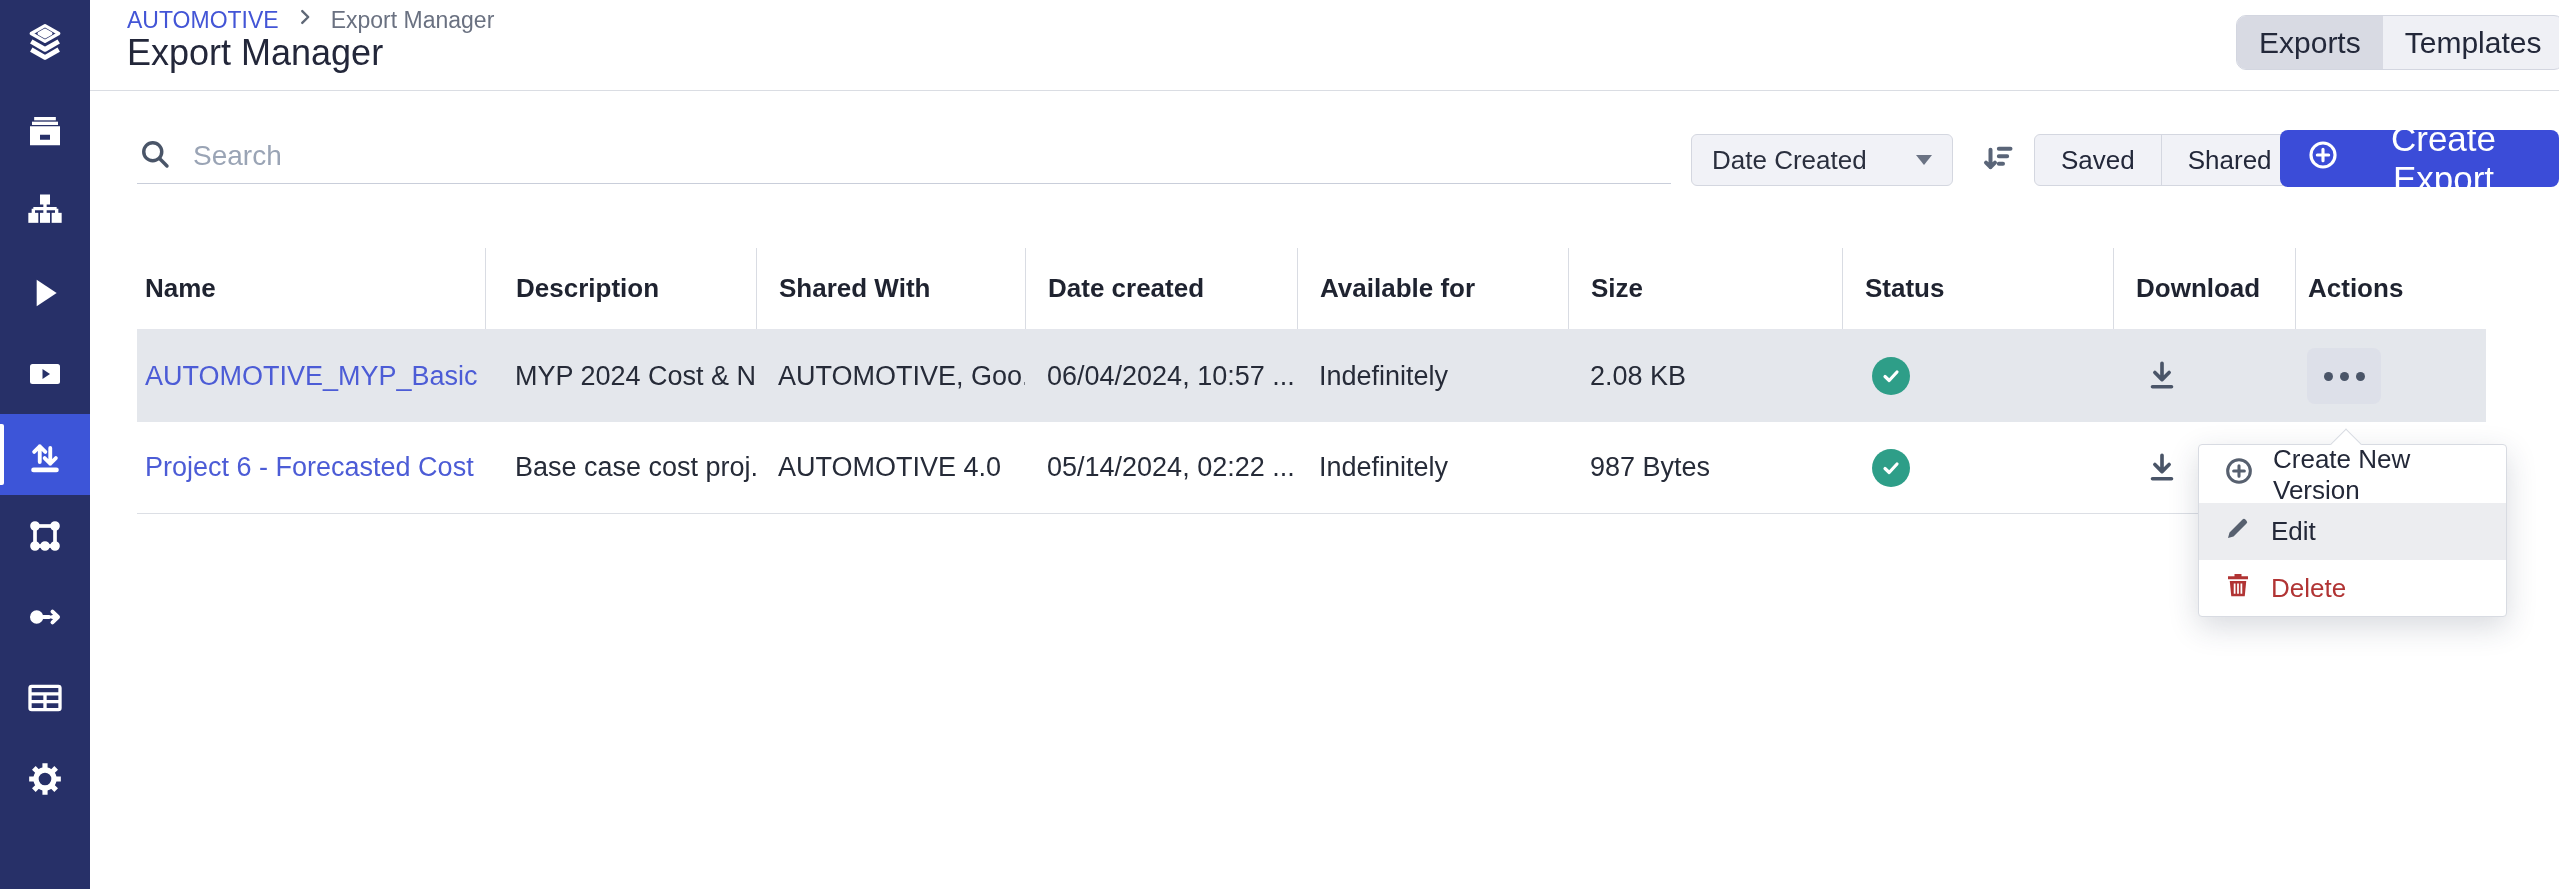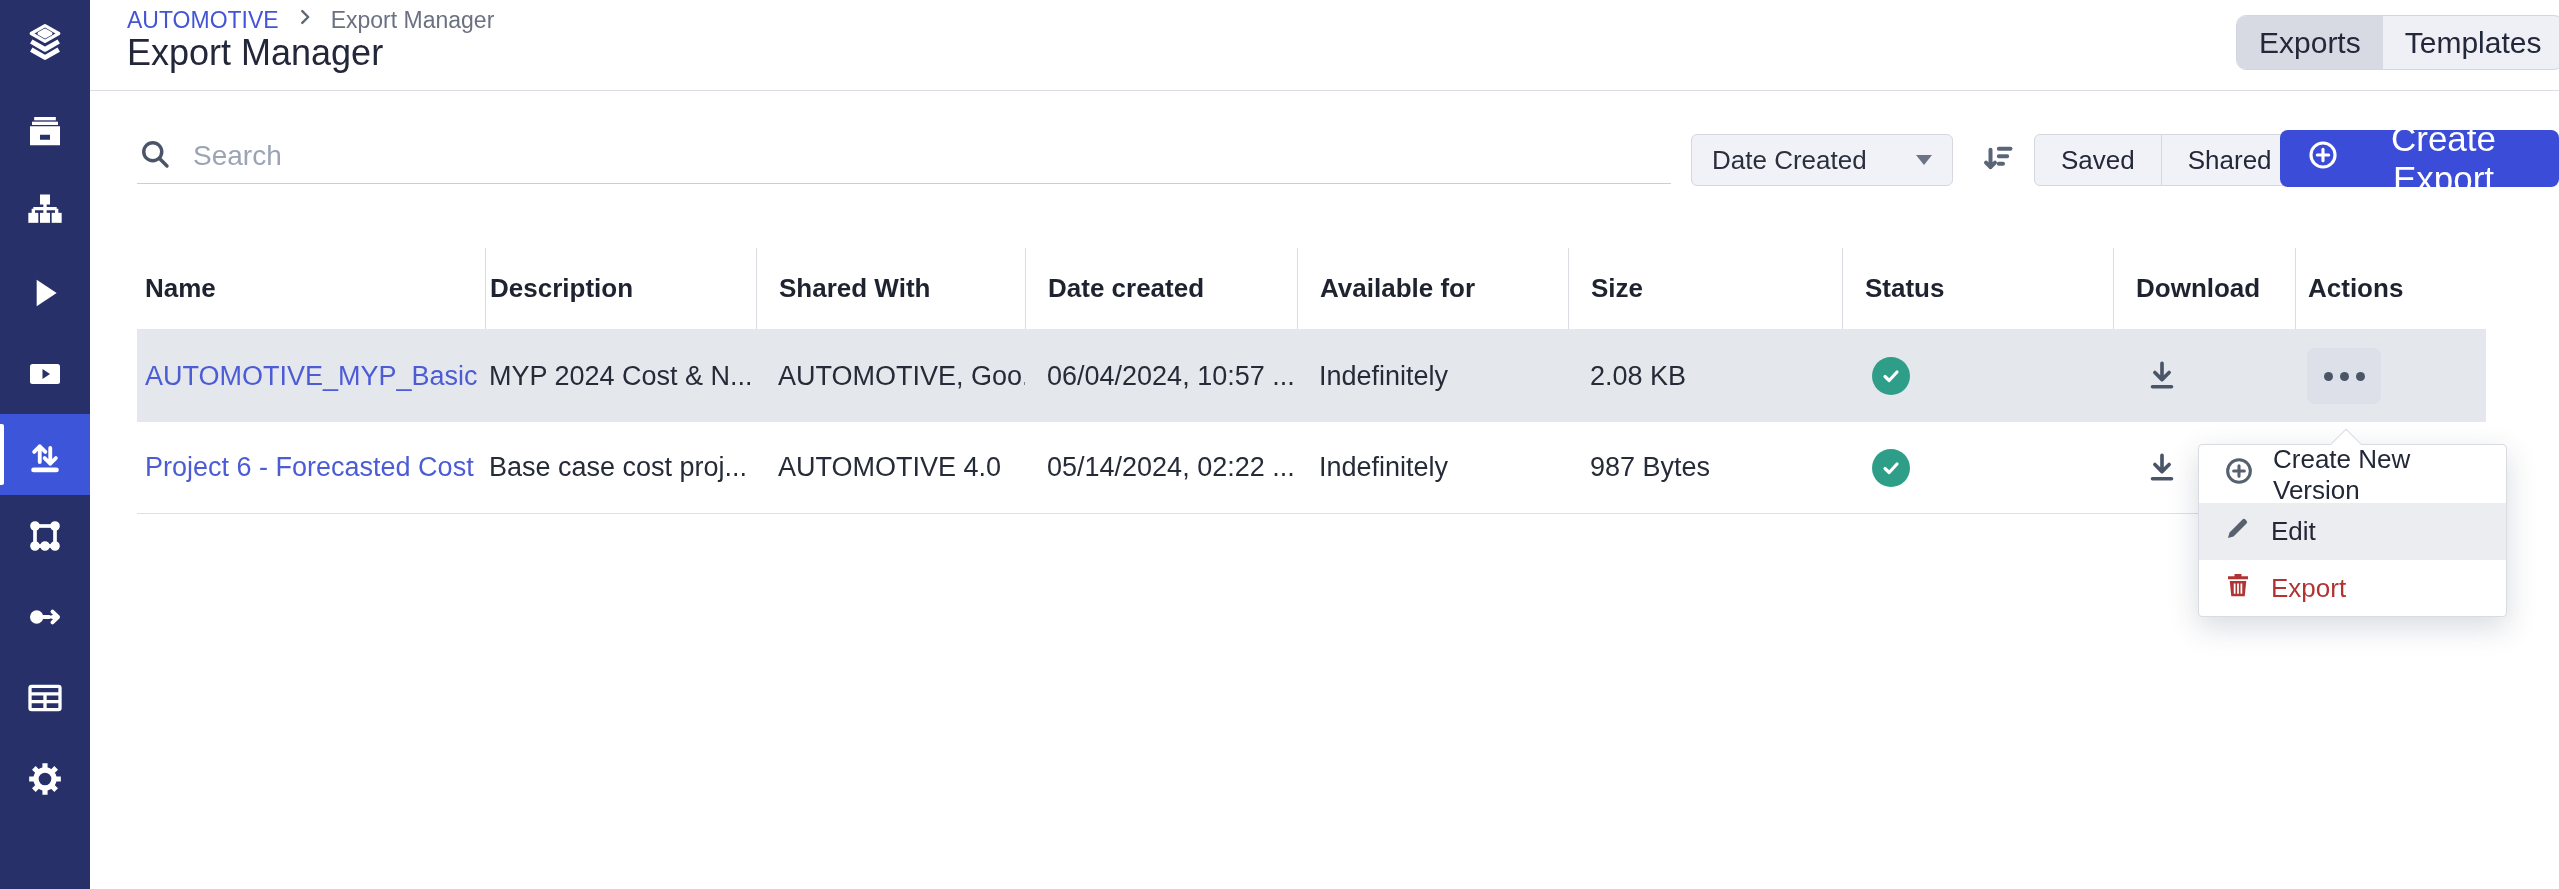--- a/index.html
+++ b/index.html
@@ -37,21 +37,21 @@
   .create-btn { position:absolute; left:2280px; top:130px; height:57px; padding:0 26px; background:#3b4cd8; border:none; border-radius:8px; color:#ffffff; font-size:35px; display:flex; align-items:center; gap:14px; cursor:pointer; font-family:Liberation Sans, sans-serif; }
   
   .thead { position:absolute; left:137px; top:248px; width:2349px; height:82px; display:flex; align-items:center; border-bottom:1px solid #e4e6ec; }
   .th { font-size:26px; font-weight:700; color:#1f2330; height:100%; display:flex; align-items:center; }
   .th + .th { border-left:1px solid #d9dce3; }
   .trow { position:absolute; left:137px; width:2349px; height:92px; display:flex; align-items:center; font-size:27px; color:#262b38; }
   .trow.highlight { background:#e4e7ec; }
   .trow.plain { background:#ffffff; border-bottom:1px solid #dcdfe5; }
   .td { display:flex; align-items:center; overflow:hidden; white-space:nowrap; }
   .c0 { width:348px; padding-left:8px; }
-  .c1 { width:271px; padding-left:4px; }
+  .c1 { width:271px; padding-left:30px; }
   .c2 { width:269px; padding-left:22px; }
   .c3 { width:272px; padding-left:22px; }
   .c4 { width:271px; padding-left:22px; }
   .c5 { width:274px; padding-left:22px; }
   .c6 { width:271px; padding-left:22px; }
   .c7 { width:182px; padding-left:22px; }
   .c8 { width:191px; padding-left:12px; }
   .name-link { color:#4c5cd6; text-decoration:none; cursor:pointer; }
   .status-ok { width:38px; height:38px; border-radius:50%; background:#2e9e88; display:flex; align-items:center; justify-content:center; margin-left:8px; }
   .dl-btn { margin-left:8px; cursor:pointer; display:flex; }
@@ -309,15 +309,15 @@
     <span>Edit</span>
   </div>
   <div class="menu-item danger">
     <span>
       <svg width="30" height="30" viewBox="0 0 24 24" fill="#b13434">
         <path d="M9.2 3.2 H14.8 V5 H20 V7.3 H4 V5 H9.2 Z"></path>
         <path d="M5.4 8.8 H18.6 L17.4 21 H6.6 Z"></path>
         <path d="M9.3 10.8 V19 M12 10.8 V19 M14.7 10.8 V19" stroke="#ffffff" stroke-width="1.4" fill="none"></path>
       </svg>
     </span>
-    <span>Export</span>
+    <span>Delete</span>
   </div>
 </div>
 
 </body></html>

